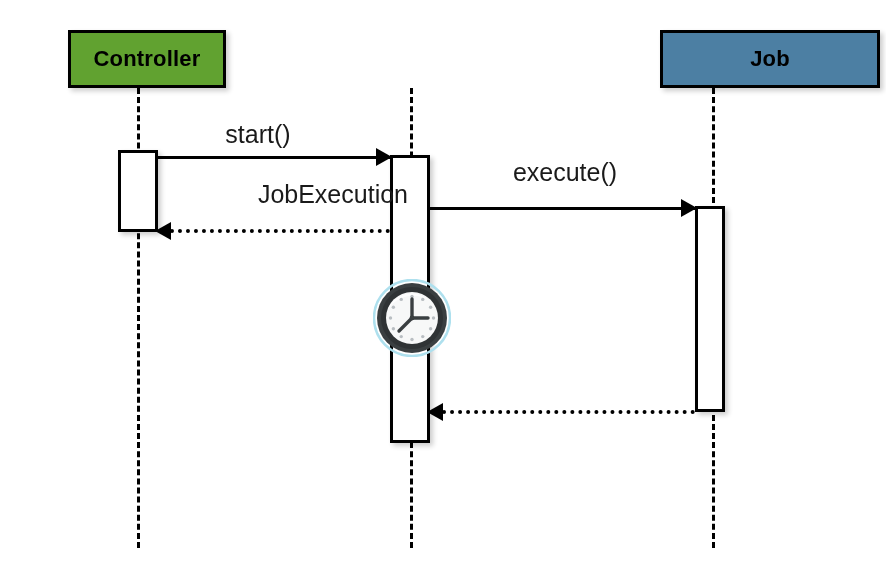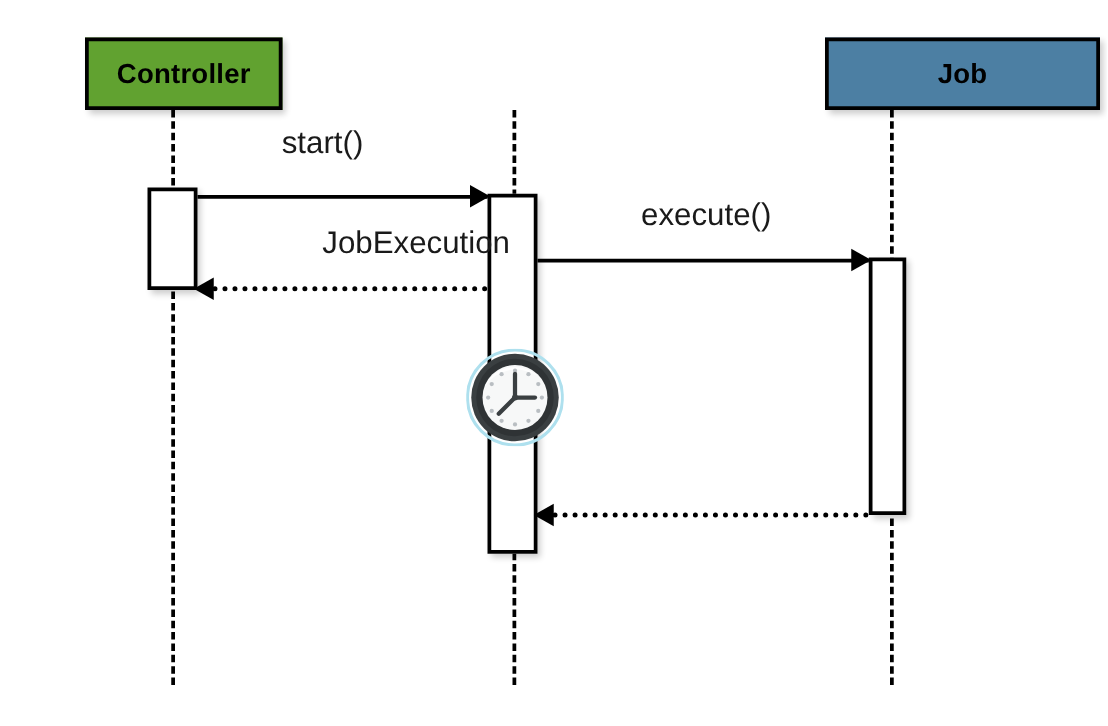--- a/index.html
+++ b/index.html
@@ -103,21 +103,21 @@
 
 
   <div class="participant" style="left:640px; top:30px; width:220px; height:58px; background:#4C7FA3;margin-left:20px;">
     <span>Job</span>
   </div>
 
   <div class="activation" style="left:118px; top:150px; width:40px; height:82px;"></div>
   <div class="activation" style="left:390px; top:155px; width:40px; height:288px;"></div>
   <div class="activation" style="left:695px; top:206px; width:30px; height:206px;"></div>
 
-  <div class="msg-label" style="left:158px; top:100px; width:200px;">start()</div>
+  <div class="msg-label" style="left:158px; top:120px; width:200px;">start()</div>
   <div class="msg-line solid" style="left:158px; top:156px; width:232px;"></div>
   <div class="arrowhead right" style="left:376px; top:148px;"></div>
 
   <div class="msg-label" style="left:128px; top:180px; width:280px;text-align:right;">JobExecution</div>
   <div class="msg-line dotted" style="left:162px; top:229px; width:228px;"></div>
   <div class="arrowhead left" style="left:155px; top:222px;"></div>
 
   <div class="msg-label" style="left:435px; top:158px; width:260px;">execute()</div>
   <div class="msg-line solid" style="left:430px; top:207px; width:265px;"></div>
   <div class="arrowhead right" style="left:681px; top:199px;"></div>

